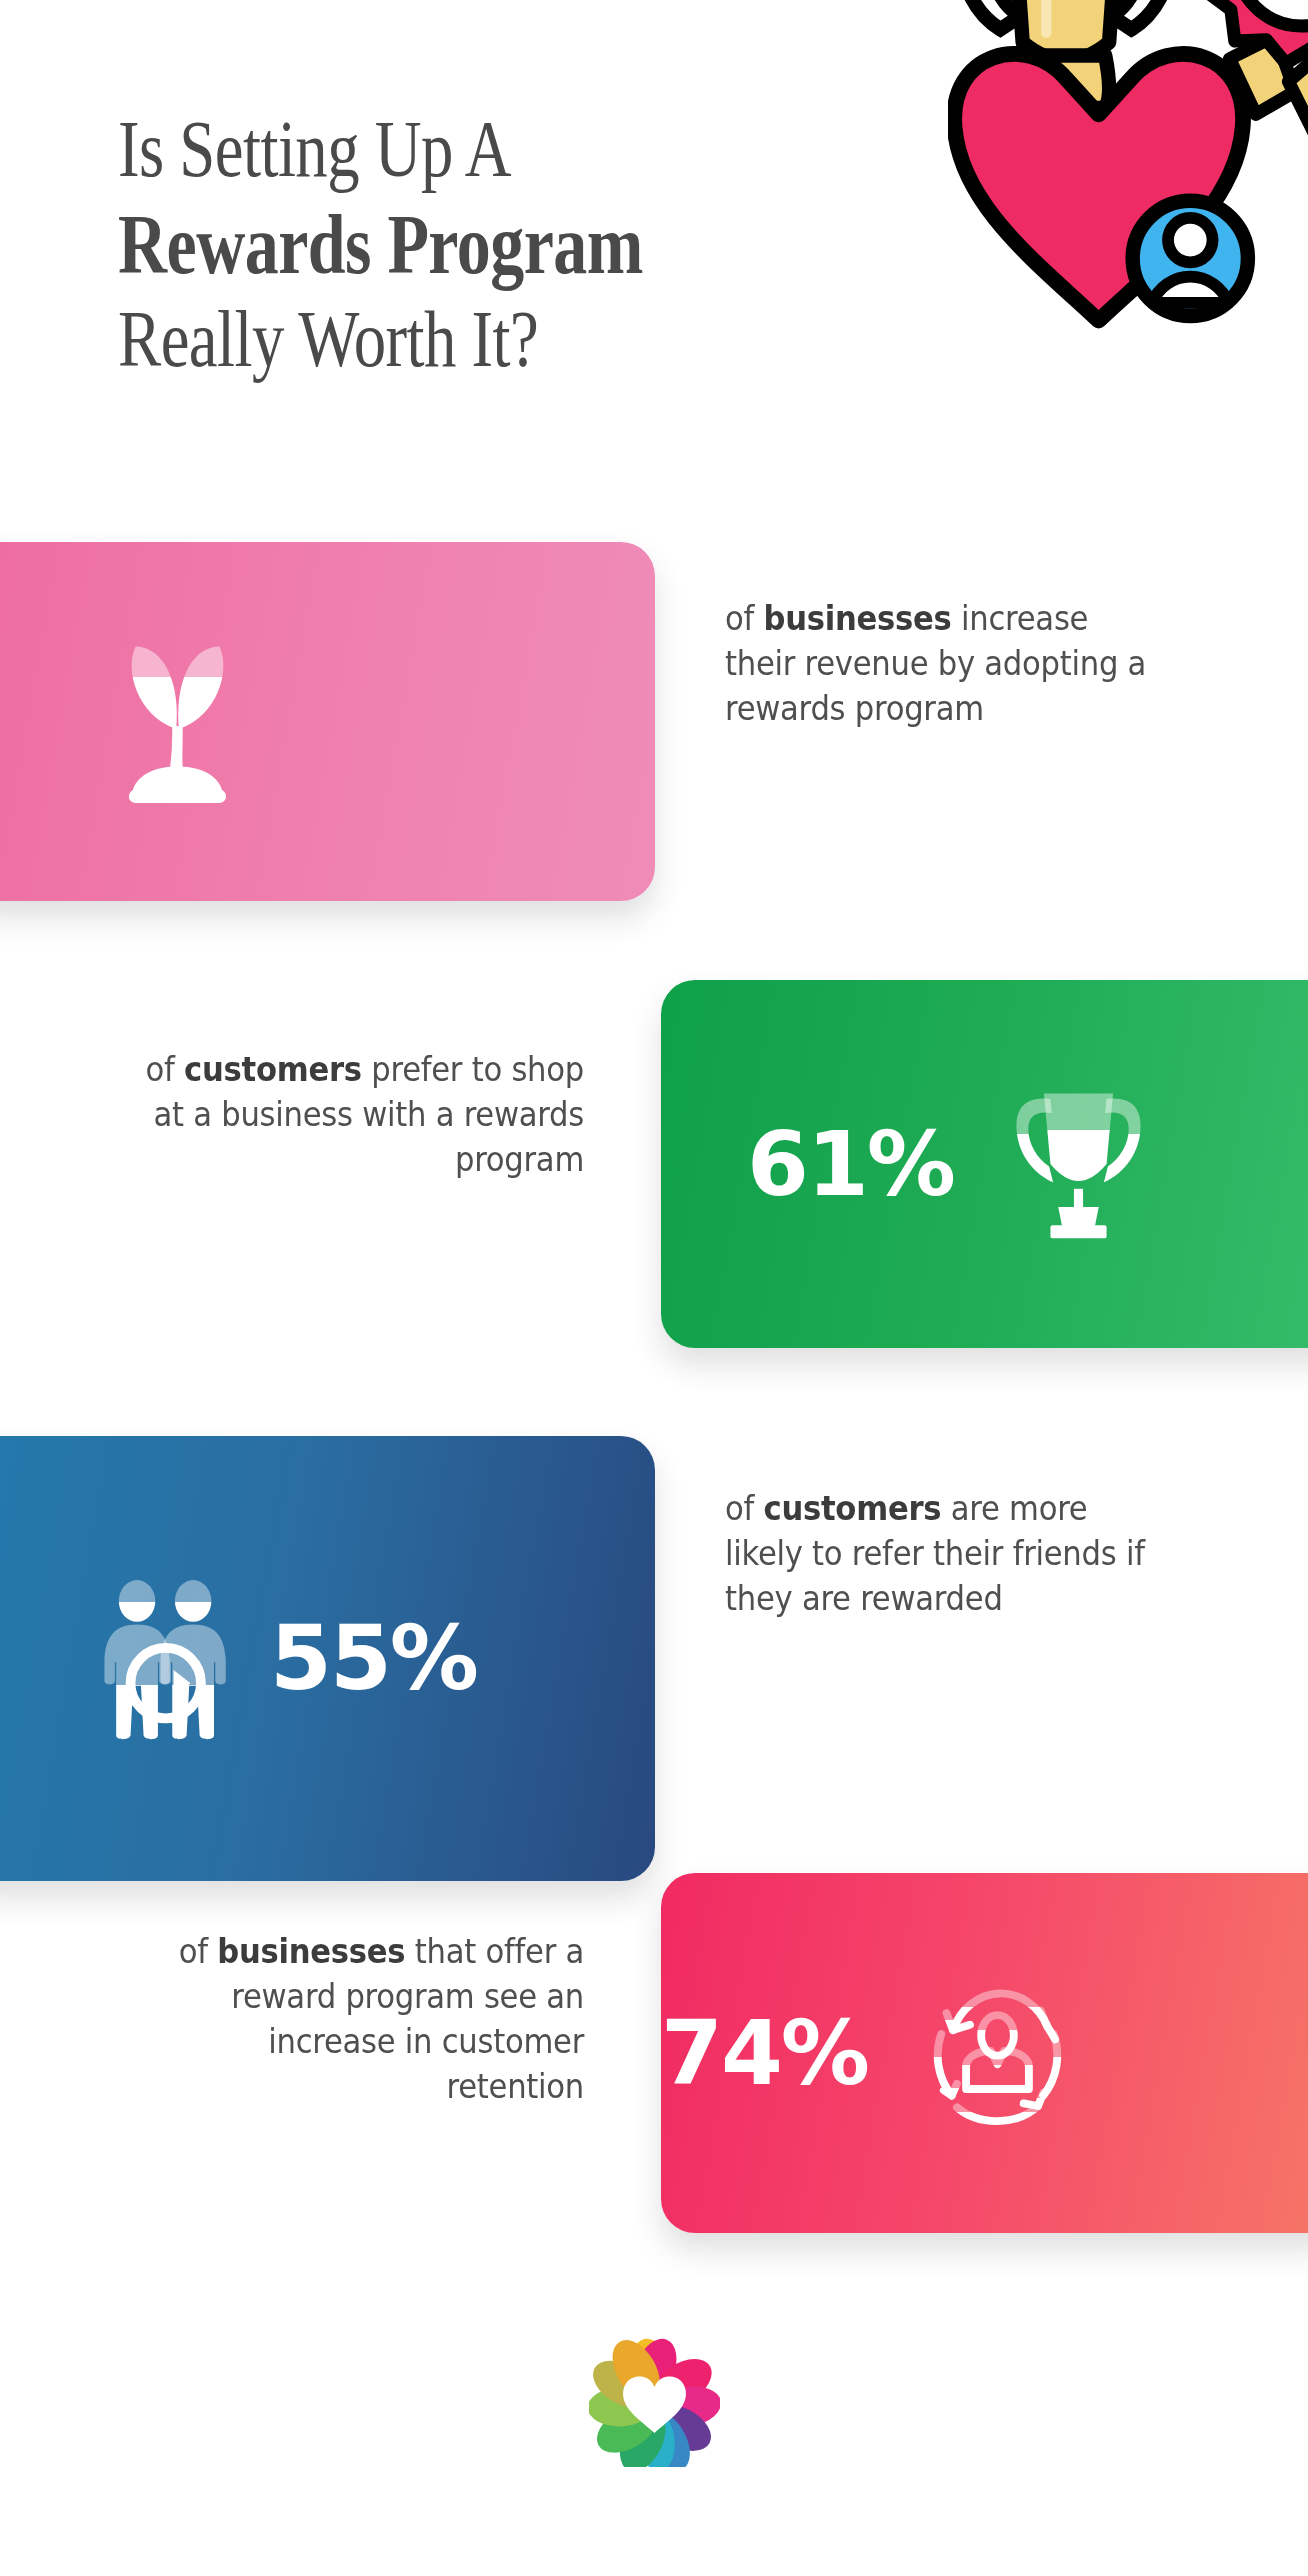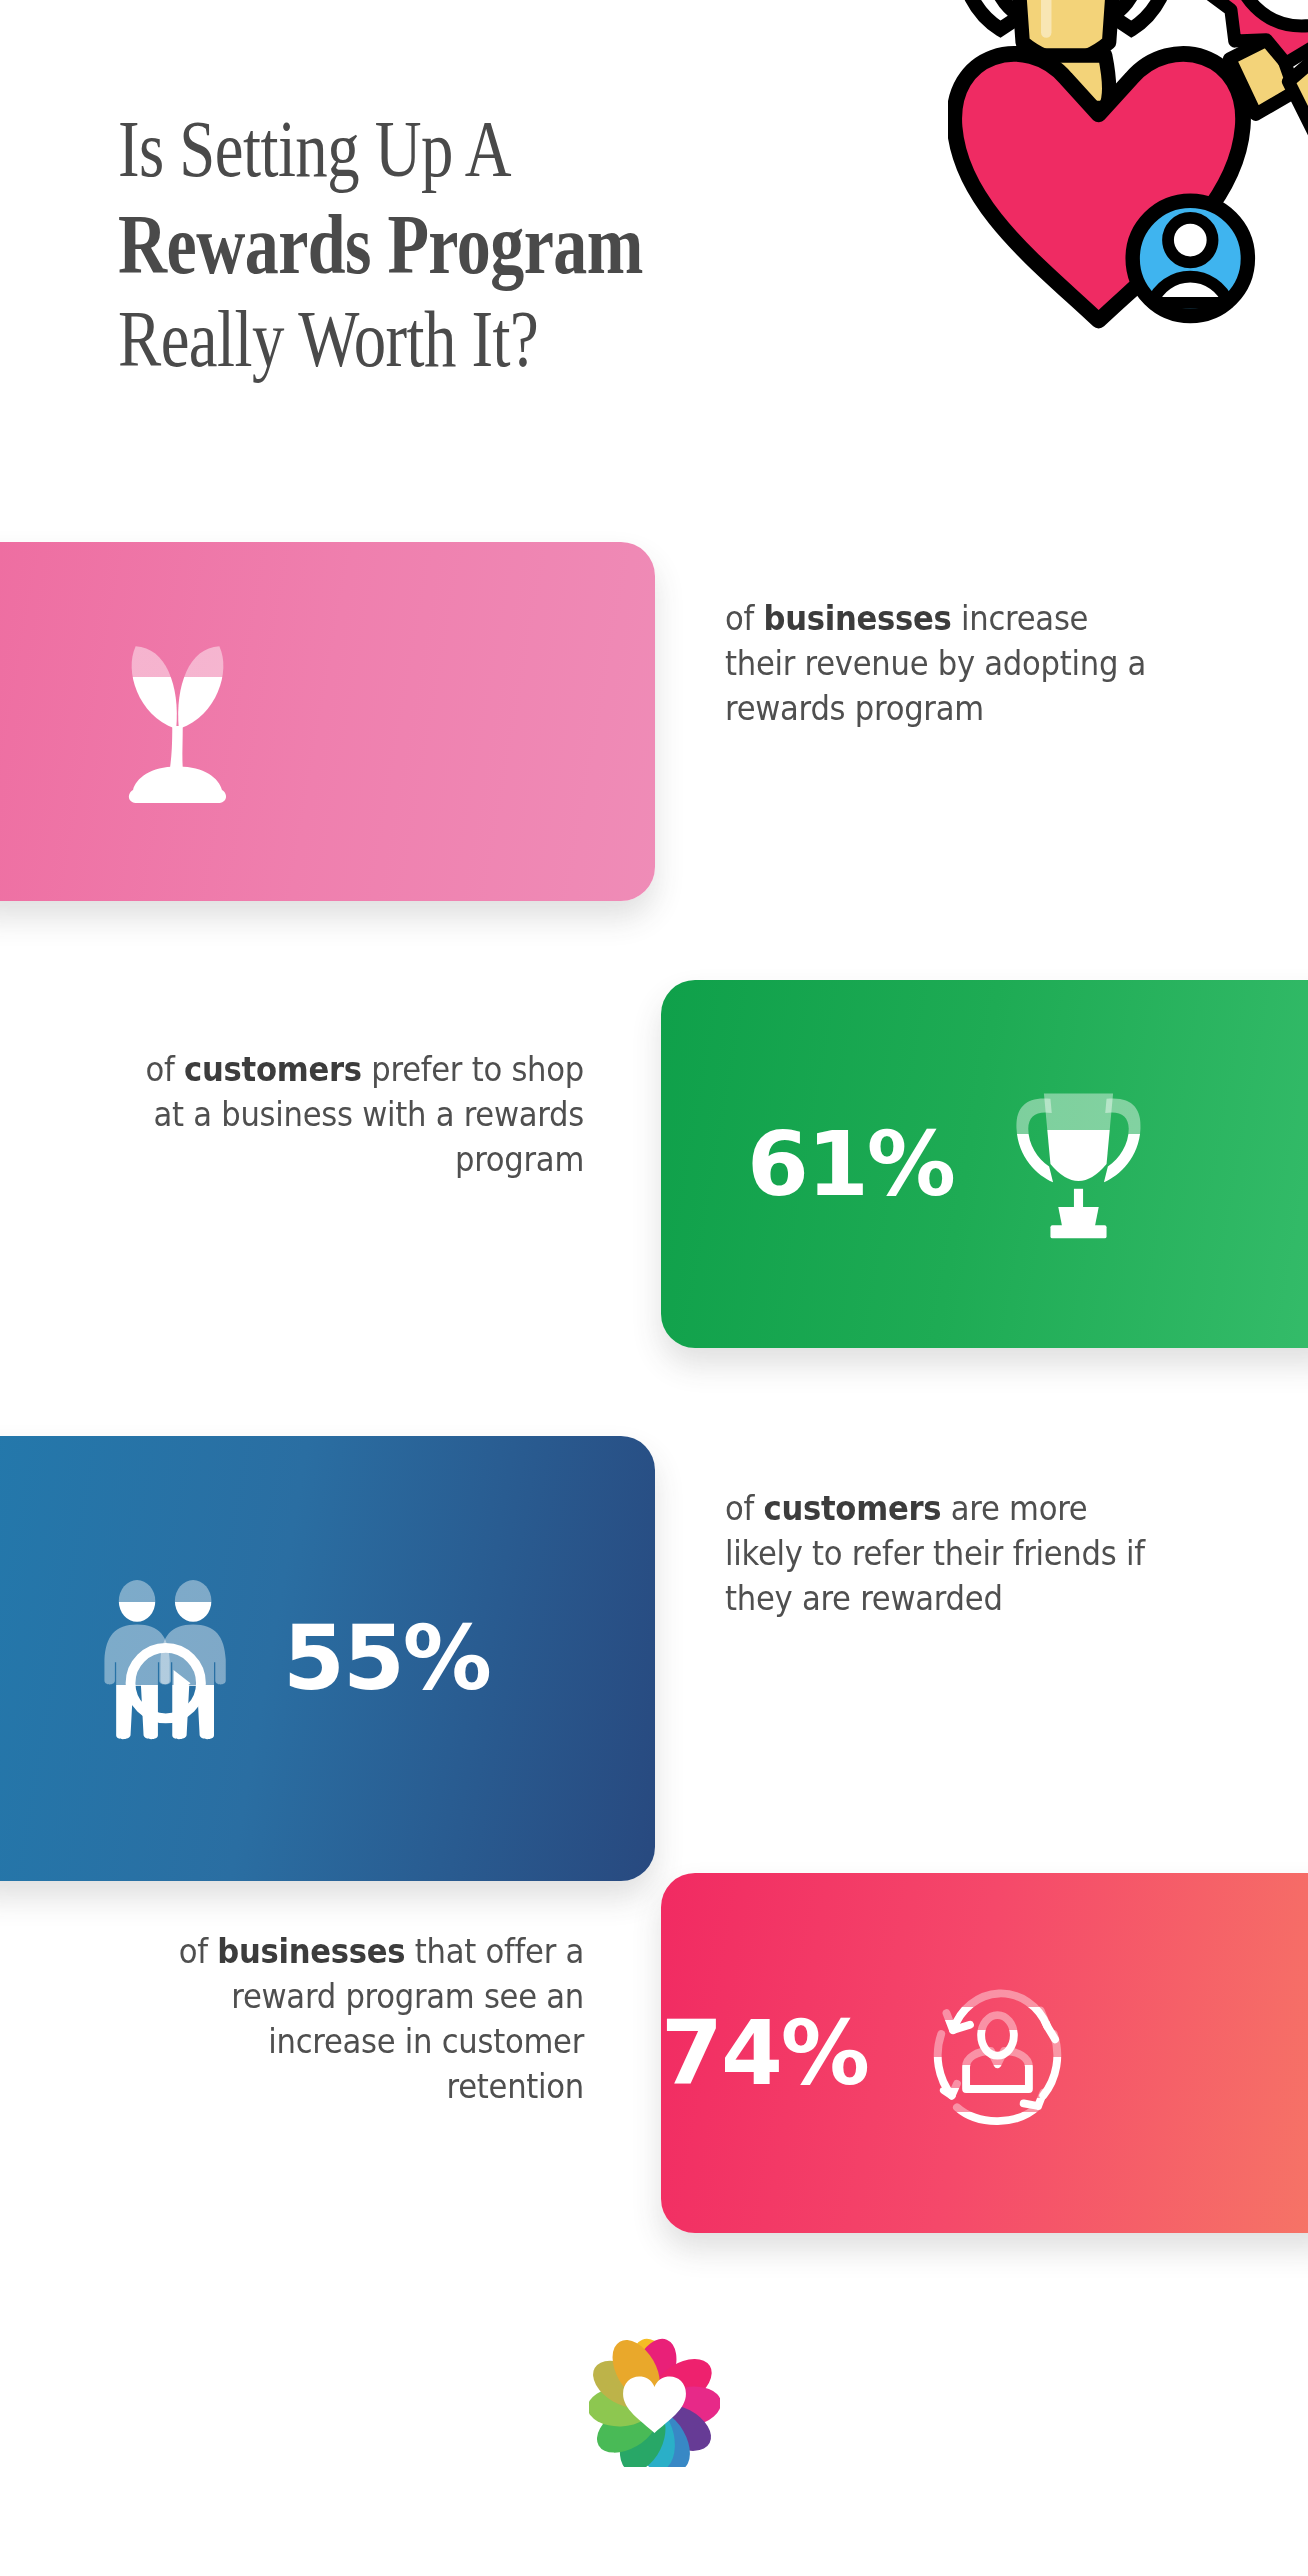--- a/index.html
+++ b/index.html
@@ -73,21 +73,21 @@
   }
   #card-2 .pct { margin-left:86px;text-align:center; }
   #card-2 .card-icon { width:196px; margin-left:26px; }
 
   
   #card-3 {
     top:1436px; width:694px; height:445px;
     background:linear-gradient(100deg,#2379ac 0%,#2a6ea2 45%,#28497f 100%);
   }
   #card-3 .card-icon { width:196px; margin-left:110px; }
-  #card-3 .pct { margin-left:16px; }
+  #card-3 .pct { margin-left:3px; }
 
   
   #card-4 {
     top:1873px; width:687px; height:360px;
     background:linear-gradient(100deg,#f12a62 0%,#f5486a 45%,#f67866 100%);
   }
   #card-4 .pct { }
   #card-4 .card-icon { width:196px; margin-left:31px; }
 
   

